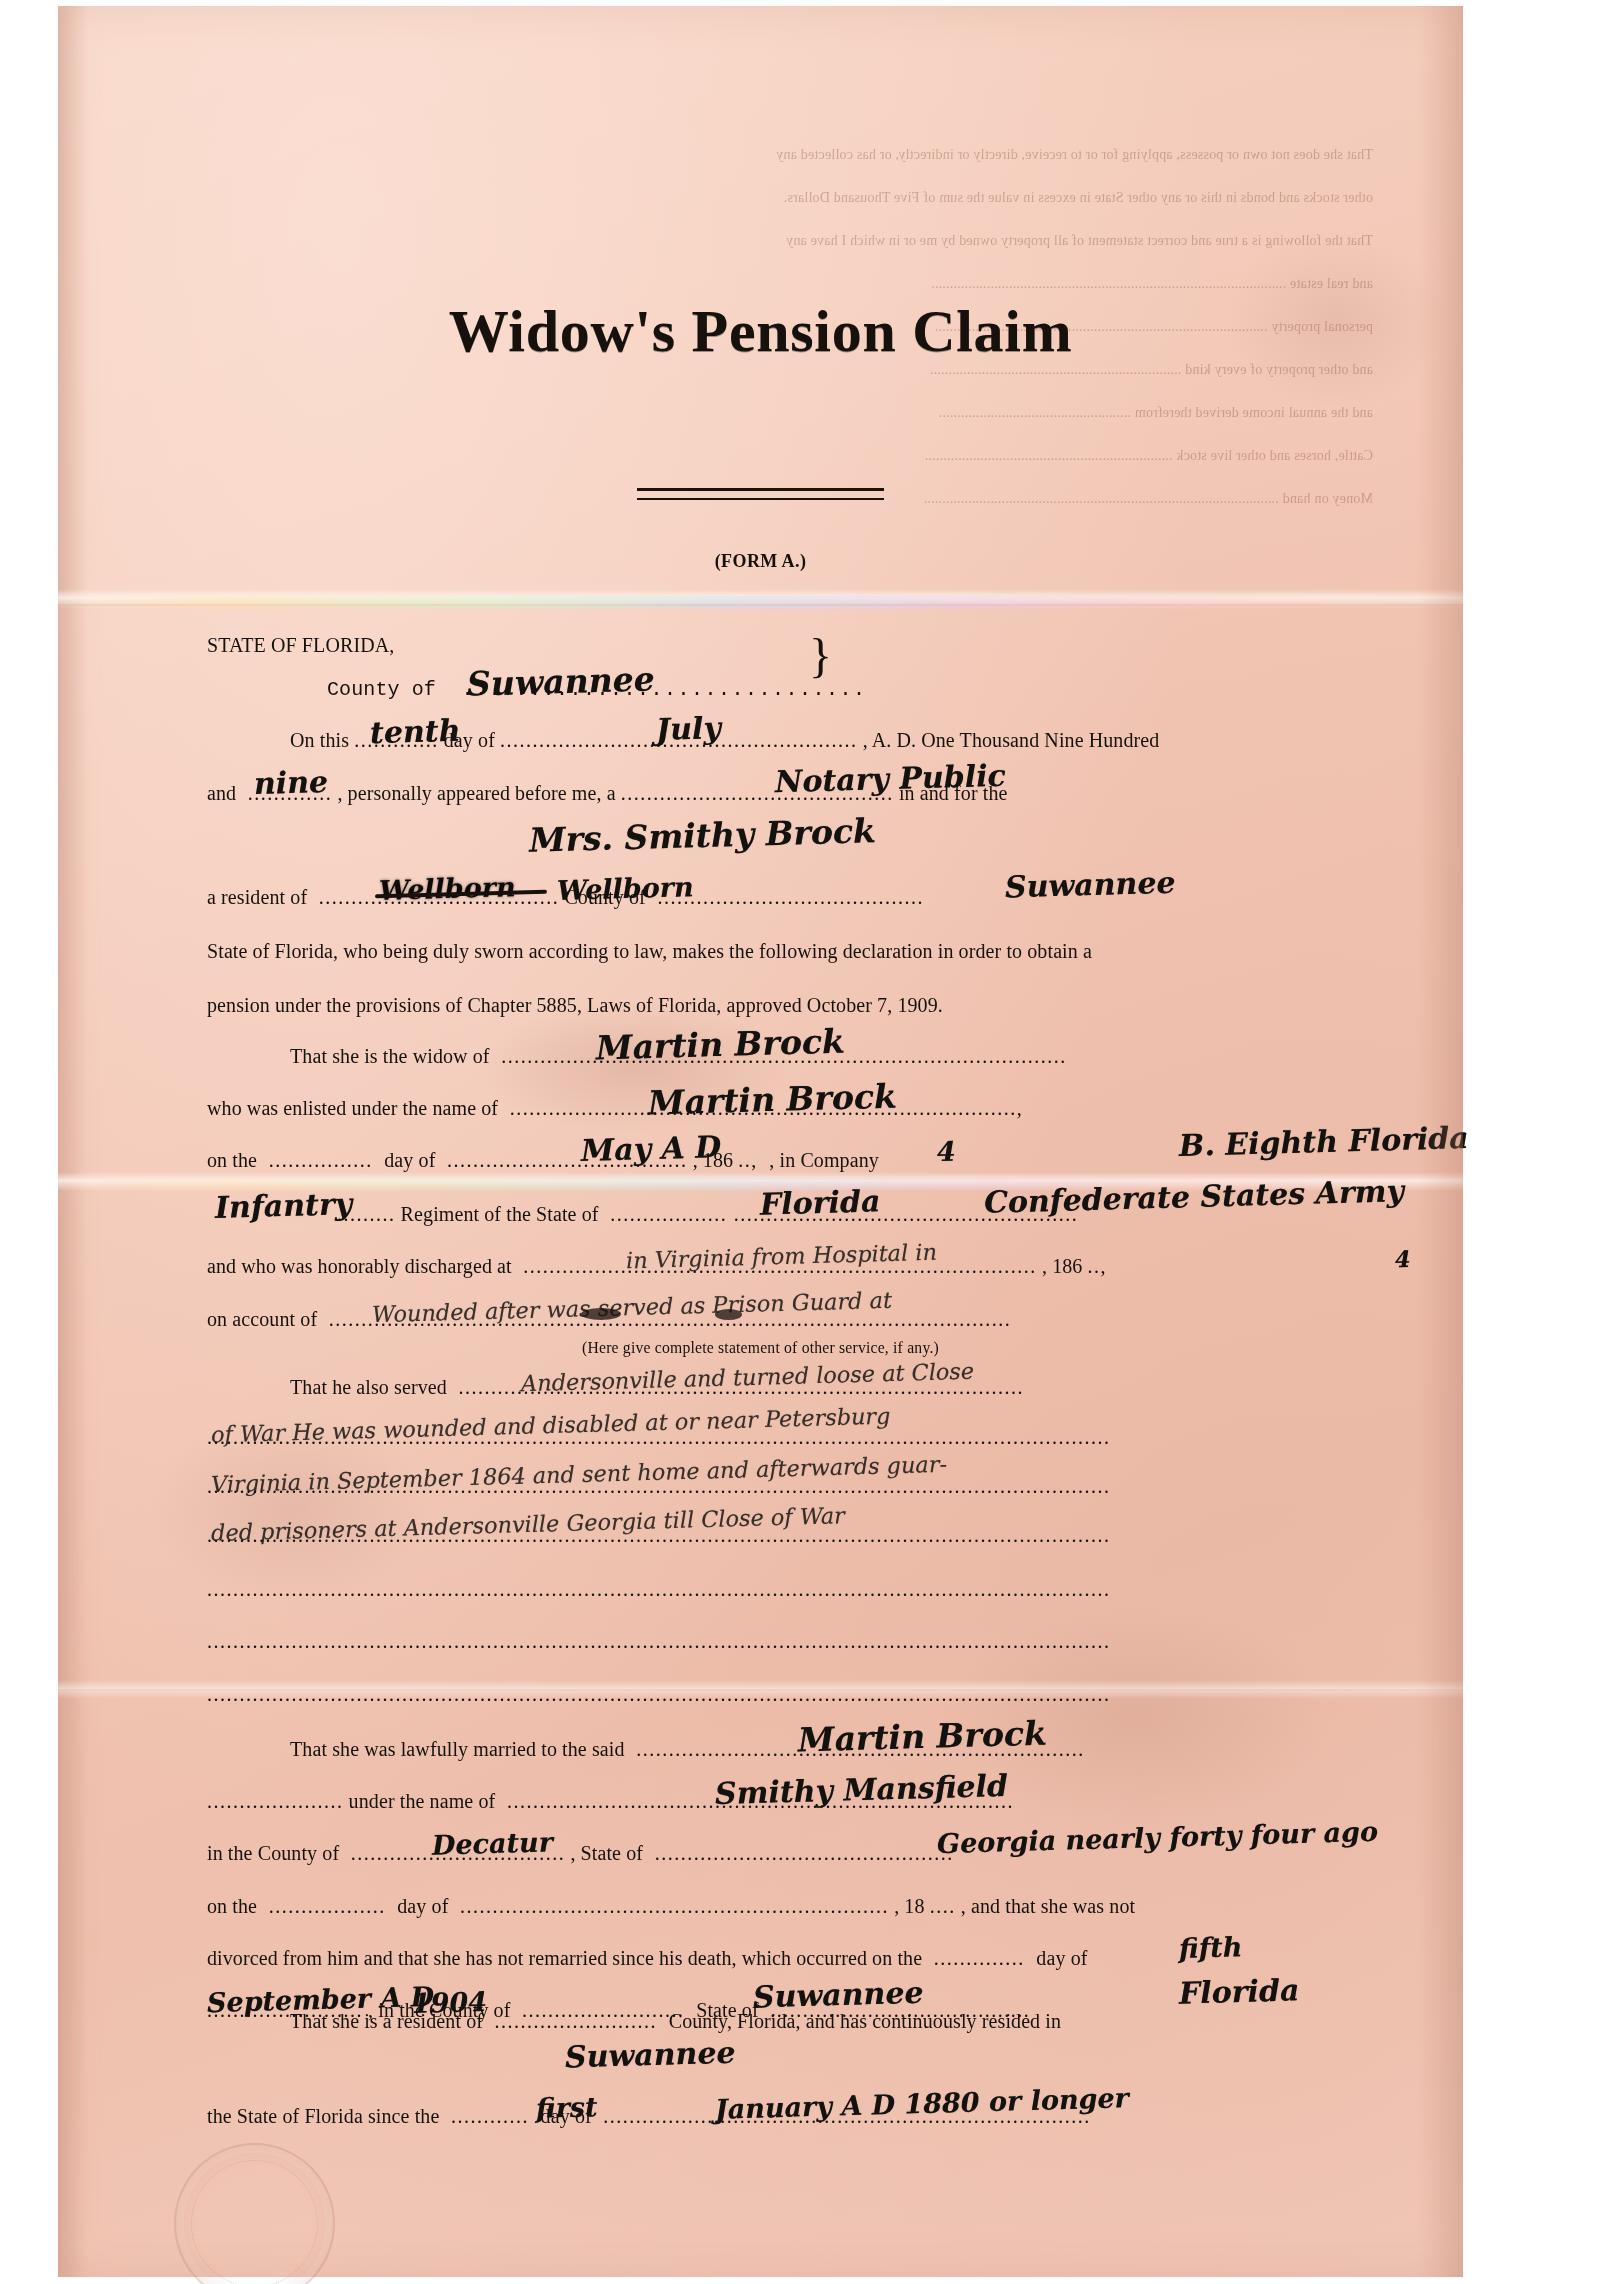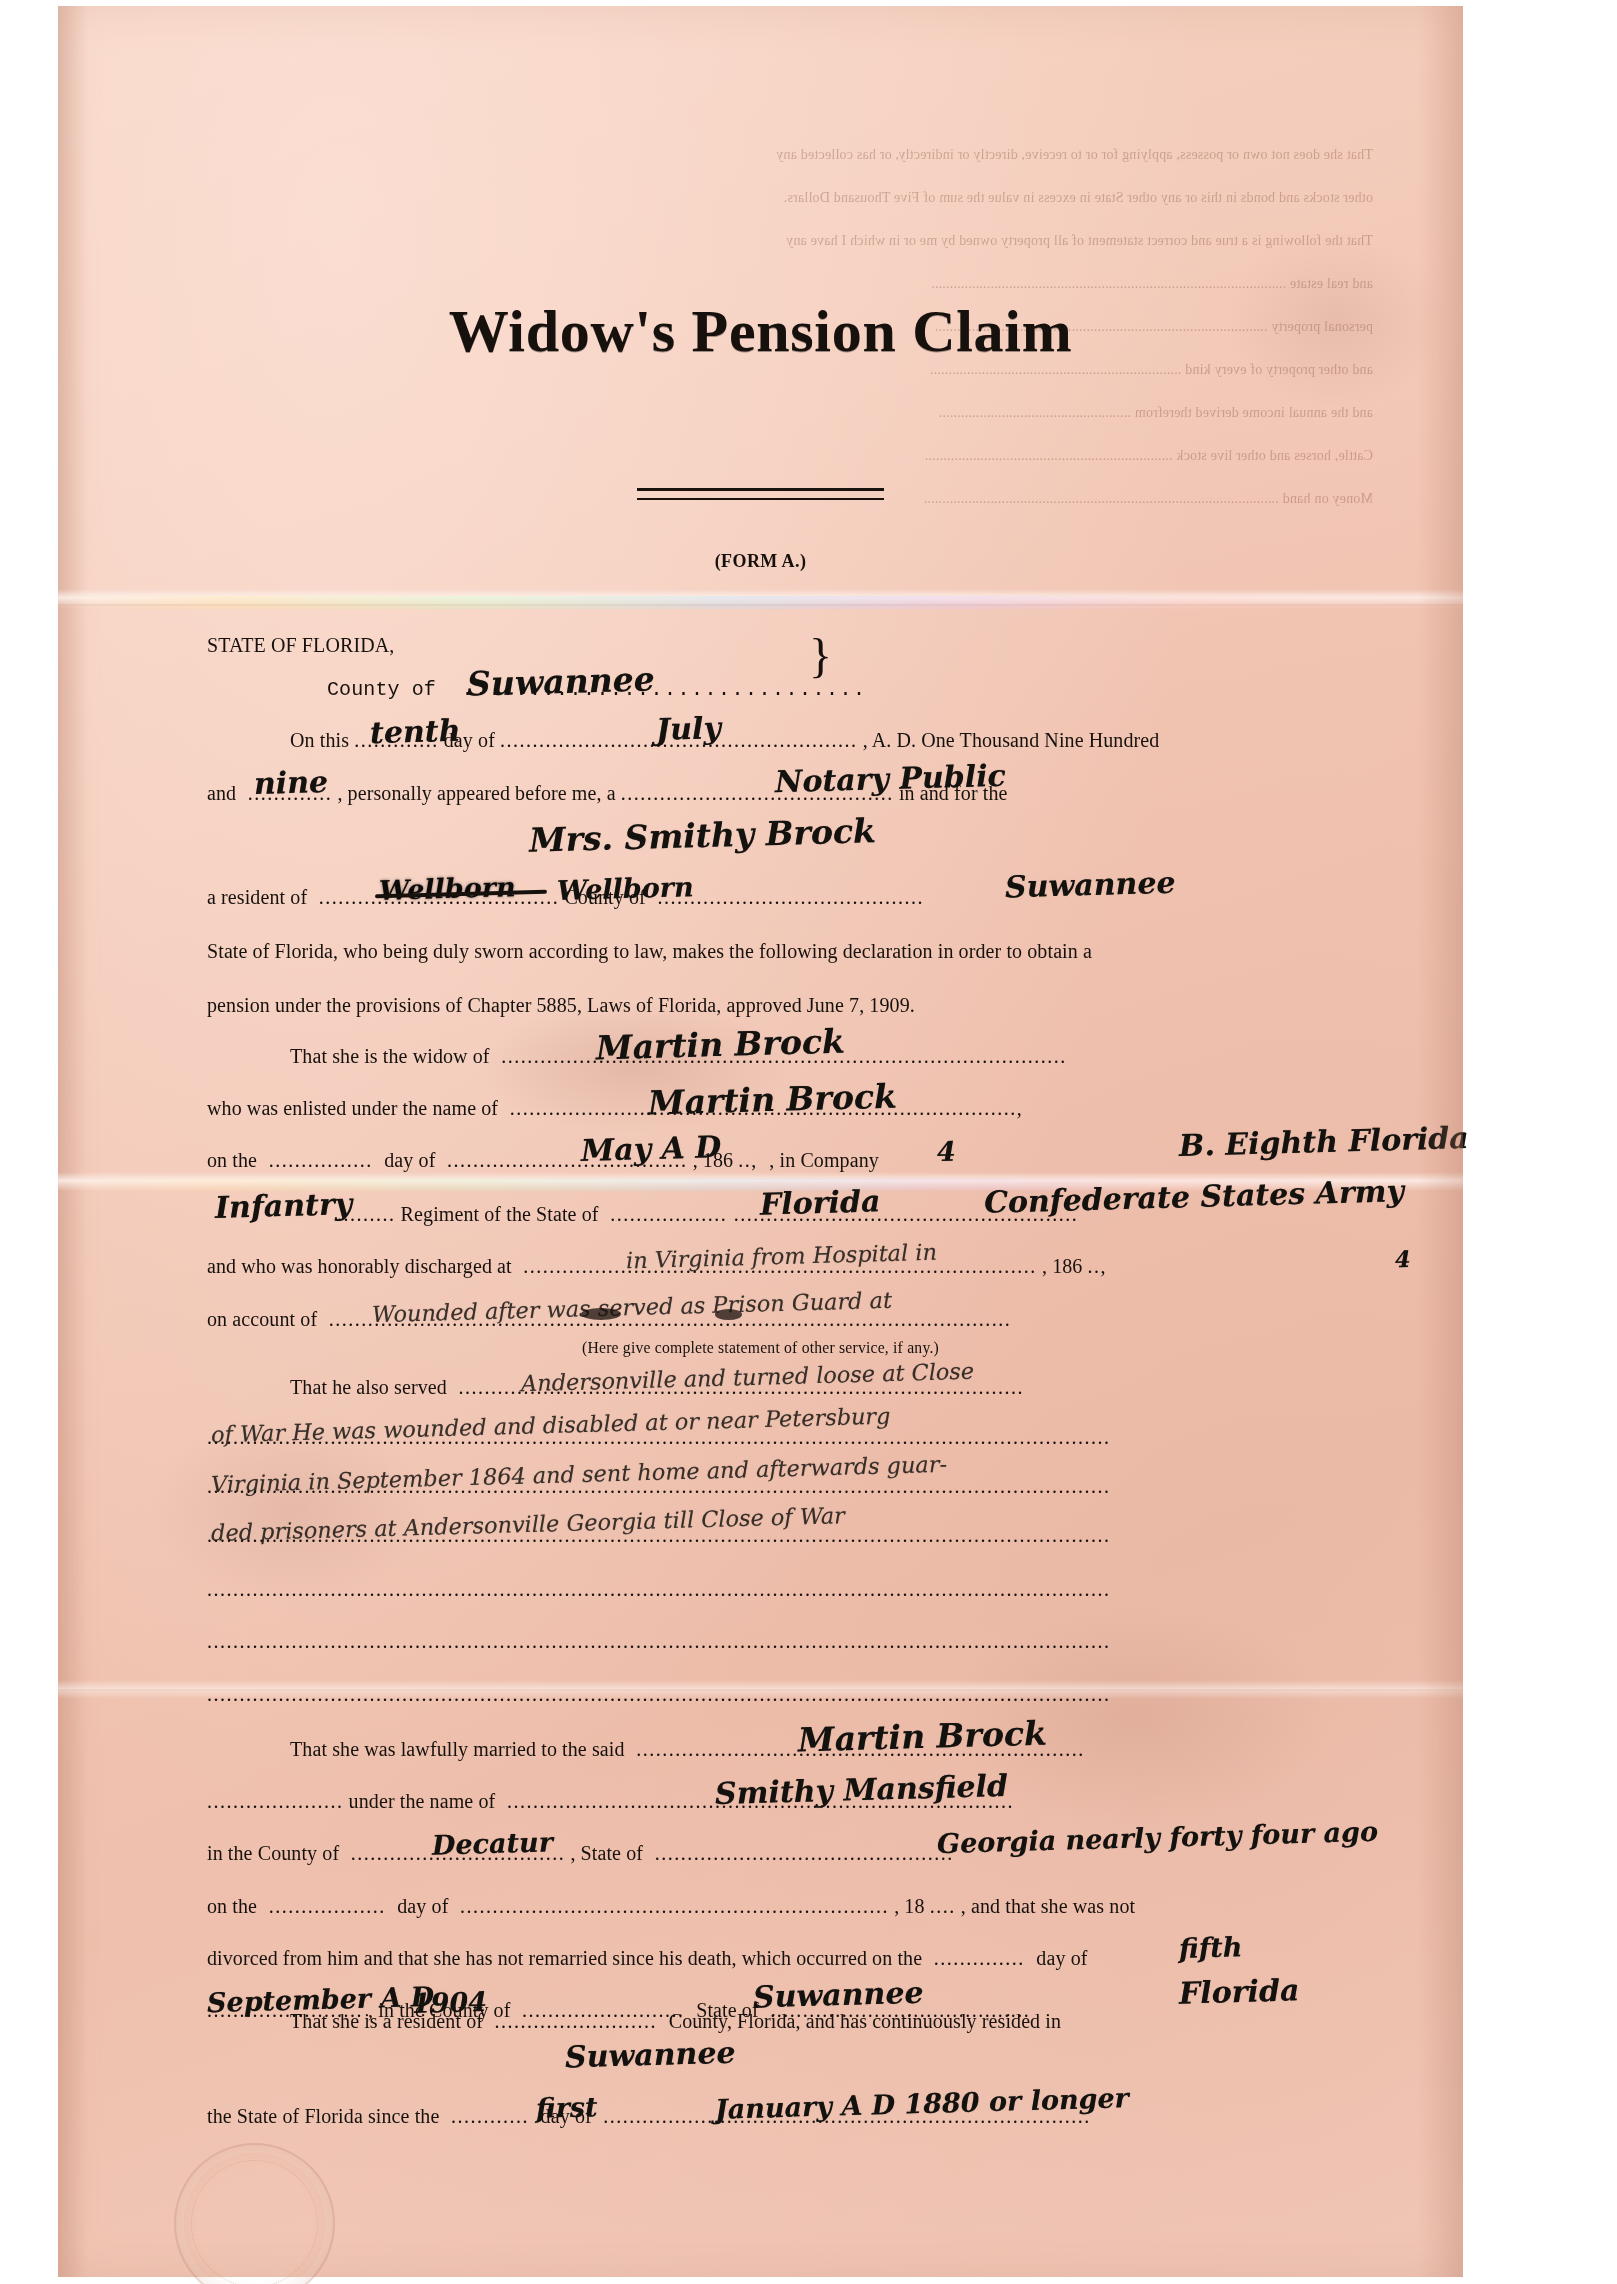--- a/index.html
+++ b/index.html
@@ -303,21 +303,21 @@
       <span class="dots">&nbsp;.....................................</span>
       <span>County of</span>
       <span class="dots">&nbsp;.........................................</span>
     </div>
     <div class="hand md blot" style="top:867px; left:321px;">Wellborn</div>
     <div class="strike" style="top:886px; left:317px; width:172px;"></div>
     <div class="hand md" style="top:867px; left:499px;">Wellborn</div>
     <div class="hand lg" style="top:861px; left:947px;">Suwannee</div>
 
     <div class="print body-line" style="top:934px; left:149px;">State of Florida, who being duly sworn according to law, makes the following declaration in order to obtain a</div>
-    <div class="print body-line" style="top:988px; left:149px;">pension under the provisions of Chapter 5885, Laws of Florida, approved June 7, 1909.</div>
+    <div class="print body-line" style="top:988px; left:149px;">pension under the provisions of Chapter 5885, Laws of Florida, approved October 7, 1909.</div>
 
     <div class="print body-line" style="top:1039px; left:232px;">
       <span>That she is the widow of</span>
       <span class="dots">&nbsp;.......................................................................................</span>
     </div>
     <div class="hand xl" style="top:1019px; left:538px;">Martin Brock</div>
 
     <div class="print body-line" style="top:1091px; left:149px;">
       <span>who was enlisted under the name of</span>
       <span class="dots">&nbsp;..............................................................................,</span>

